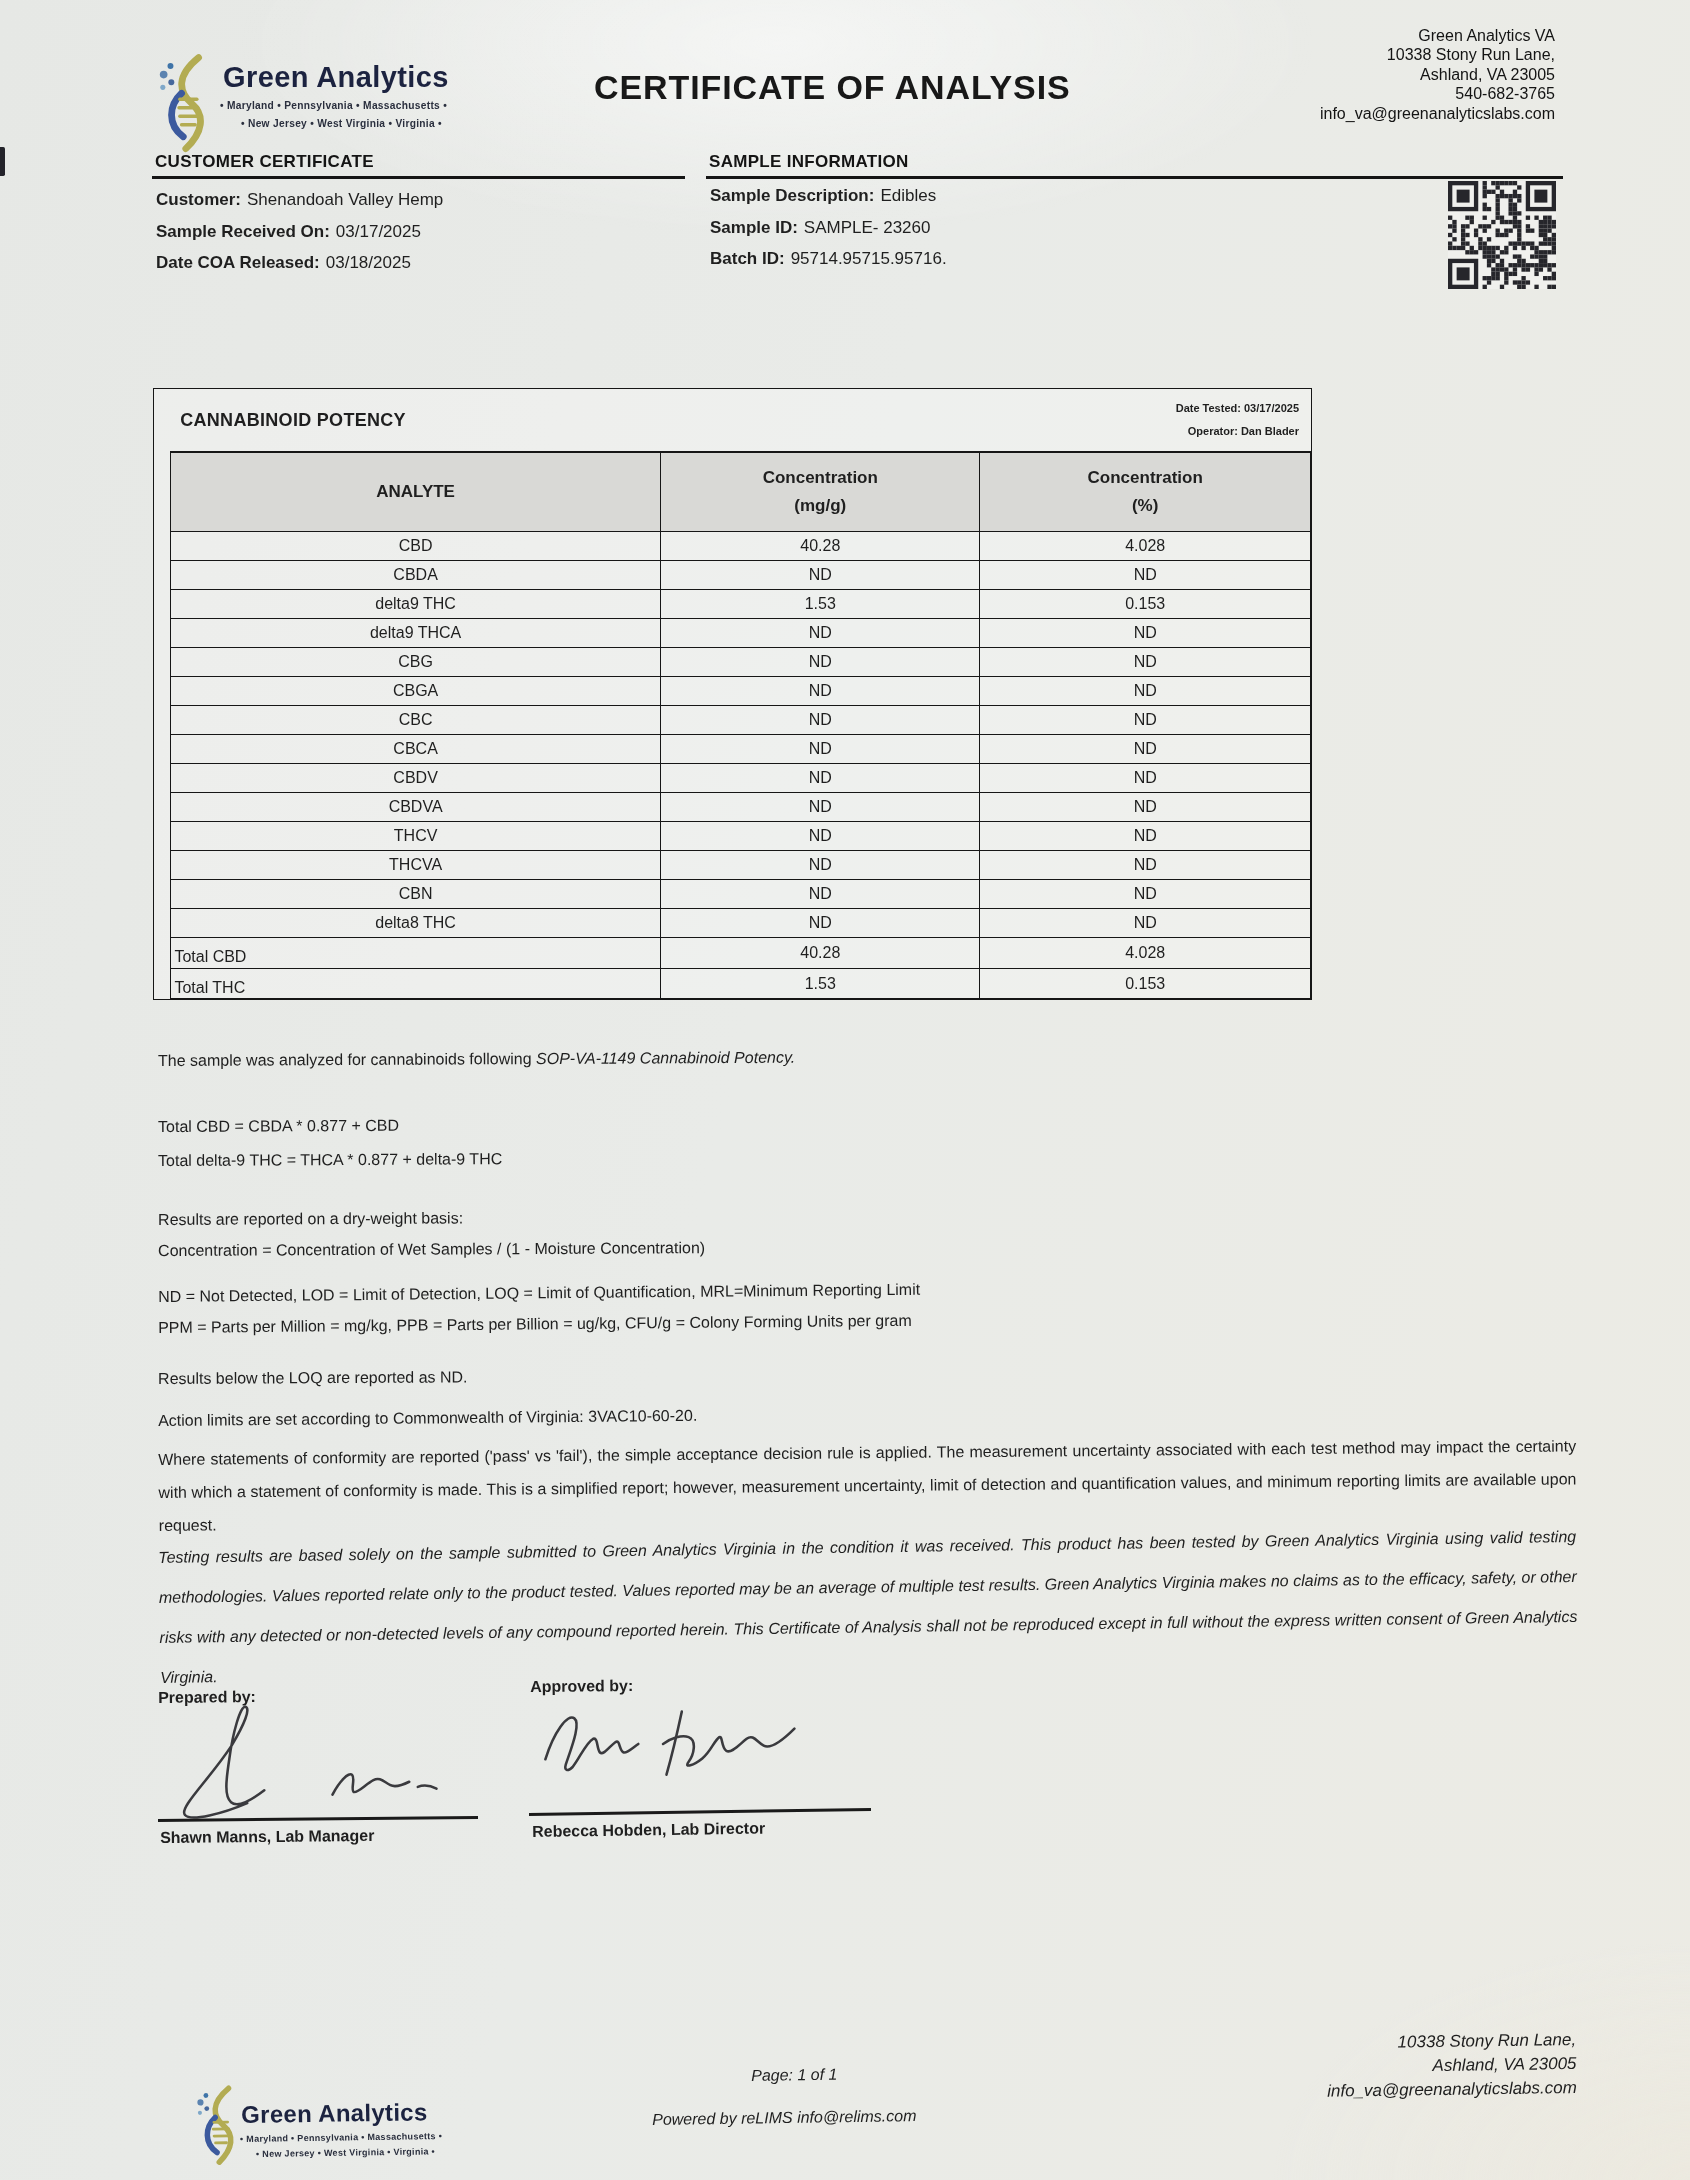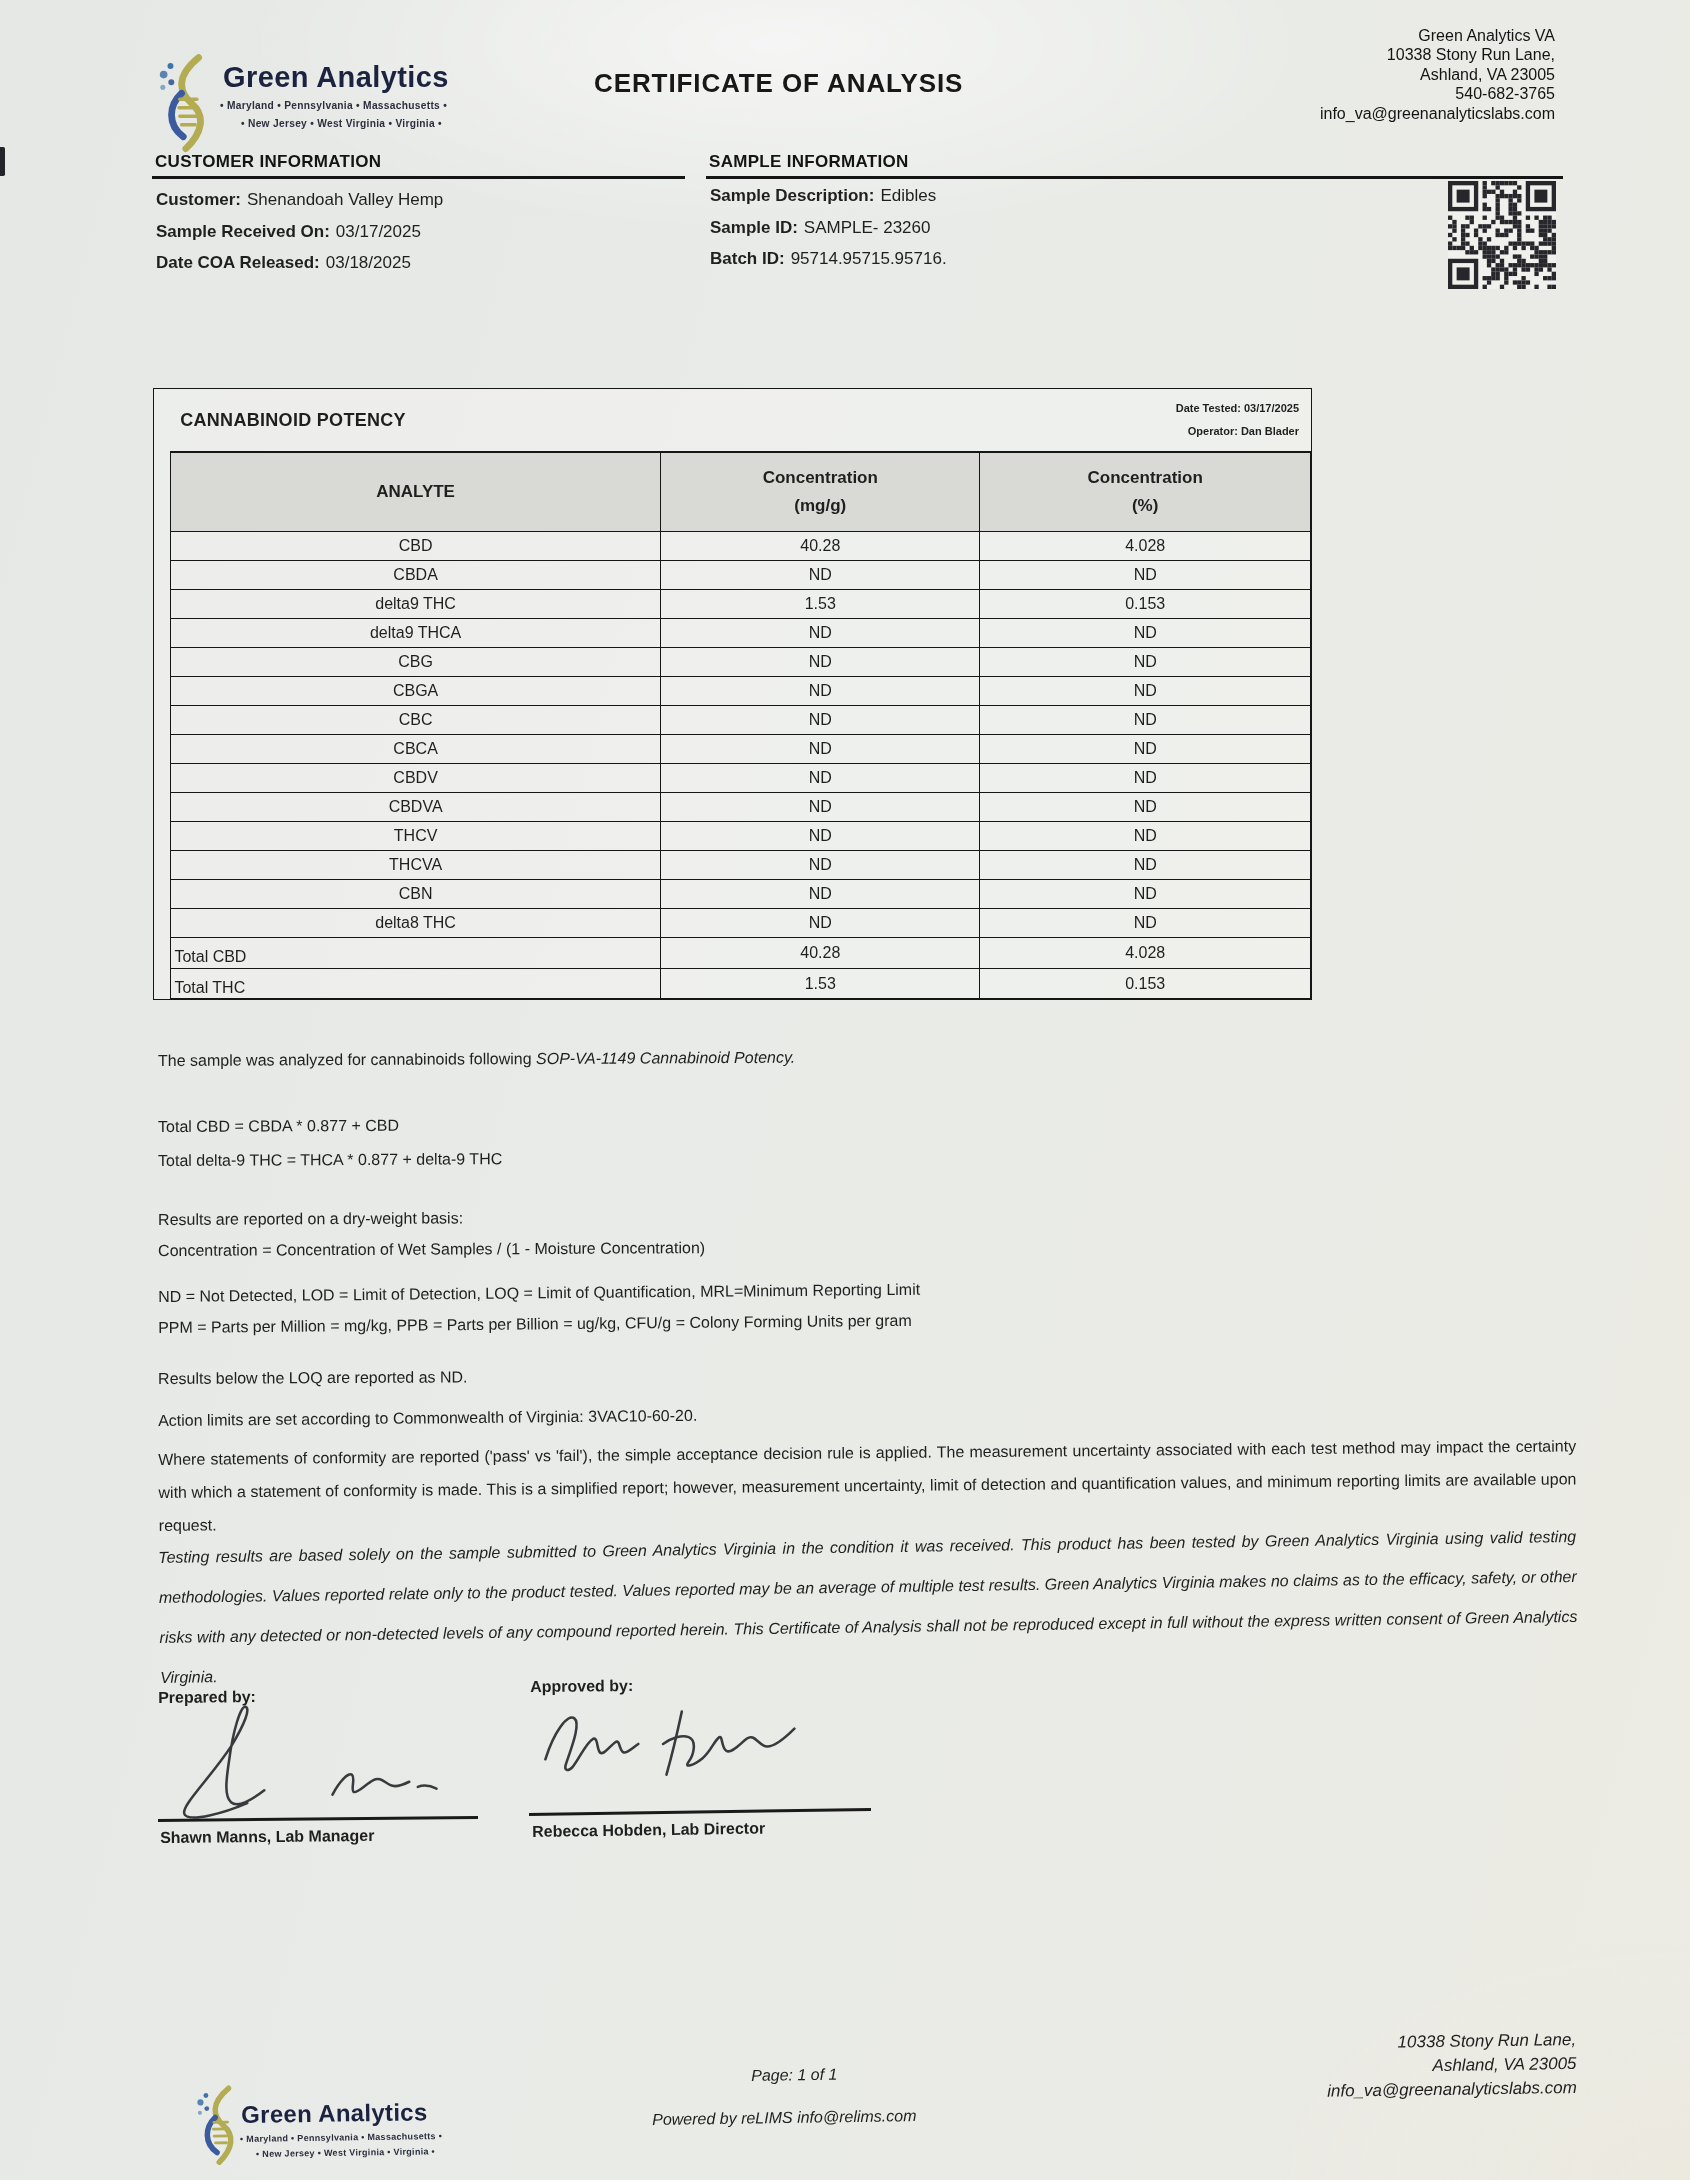--- a/index.html
+++ b/index.html
@@ -8,21 +8,21 @@
     font-family:"Liberation Sans",sans-serif;color:#1f1f1f;
     background:
       radial-gradient(ellipse 767px 273px at 46% 2%, rgba(255,255,255,.55), rgba(255,255,255,0) 70%),
       radial-gradient(ellipse 596px 341px at 100% 100%, rgba(236,232,220,.6), rgba(236,232,220,0) 70%),
       linear-gradient(104deg,#e6e8e5 0%,#e9ebe8 45%,#ecebe4 100%);
   }
   .abs{position:absolute;}
   
   .logo-name{font-size:29px;font-weight:700;color:#1c2340;letter-spacing:0.4px;}
   .logo-states{font-size:10.2px;color:#2a2f3e;letter-spacing:0.3px;font-weight:600;}
-  .doc-title{font-size:26px;font-weight:700;color:#181818;letter-spacing:0.9px;white-space:nowrap;}
+  .doc-title{font-size:34px;font-weight:700;color:#181818;letter-spacing:0.9px;white-space:nowrap;}
   .lab-address{font-size:16px;line-height:19.6px;text-align:right;color:#141414;}
   
   .sec-head{font-size:17px;font-weight:700;color:#141414;letter-spacing:0.3px;}
   .sec-rule{height:3.4px;background:#151515;}
   .fields{font-size:17px;line-height:31.5px;white-space:nowrap;}
   .fields .lbl{font-weight:700;margin-right:6px;}
   
   .tbl-wrap{width:1141px;border:1.7px solid #161616;background:rgba(255,255,255,.25);padding-left:16px;}
   .tbl-title-row{height:62px;display:flex;justify-content:space-between;align-items:center;
     padding:0 12px 0 10.2px;border-bottom:1.7px solid #161616;}
@@ -84,21 +84,21 @@
 <div class="abs doc-title" style="left:594px;top:68px;">CERTIFICATE OF ANALYSIS</div>
 
 <div class="abs lab-address" style="right:136px;top:25.6px;width:409px;">
     <div>Green Analytics VA</div>
     <div>10338 Stony Run Lane,</div>
     <div>Ashland, VA 23005</div>
     <div>540-682-3765</div>
     <div>info_va@greenanalyticslabs.com</div>
   </div>
 
-<div class="abs sec-head" style="left:155px;top:152px;">CUSTOMER INFORMATION</div>
+<div class="abs sec-head" style="left:155px;top:152px;">CUSTOMER CERTIFICATE</div>
 <div class="abs sec-rule" style="left:152px;top:176px;width:533px;"></div>
 <div class="abs fields" style="left:156px;top:184px;">
     <div><span class="lbl">Customer:</span><span>Shenandoah Valley Hemp</span></div>
     <div><span class="lbl">Sample Received On:</span><span>03/17/2025</span></div>
     <div><span class="lbl">Date COA Released:</span><span>03/18/2025</span></div>
   </div>
 
 <div class="abs sec-head" style="left:709px;top:152px;text-align:center;">SAMPLE INFORMATION</div>
 <div class="abs sec-rule" style="left:706px;top:176px;width:857px;"></div>
 <div class="abs fields" style="left:710px;top:180px;">

